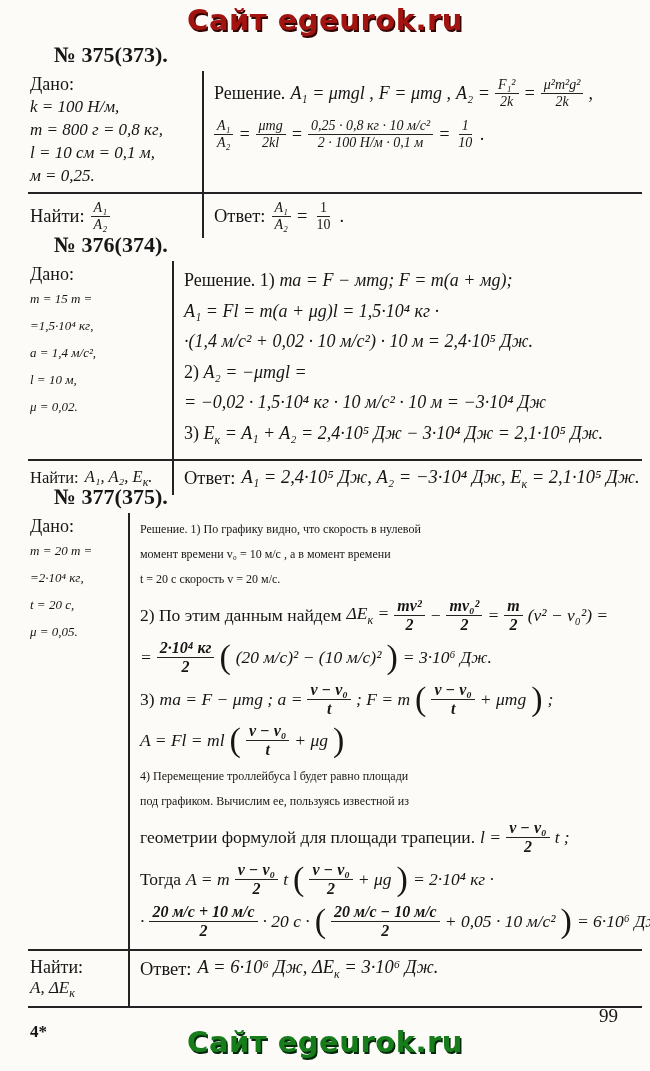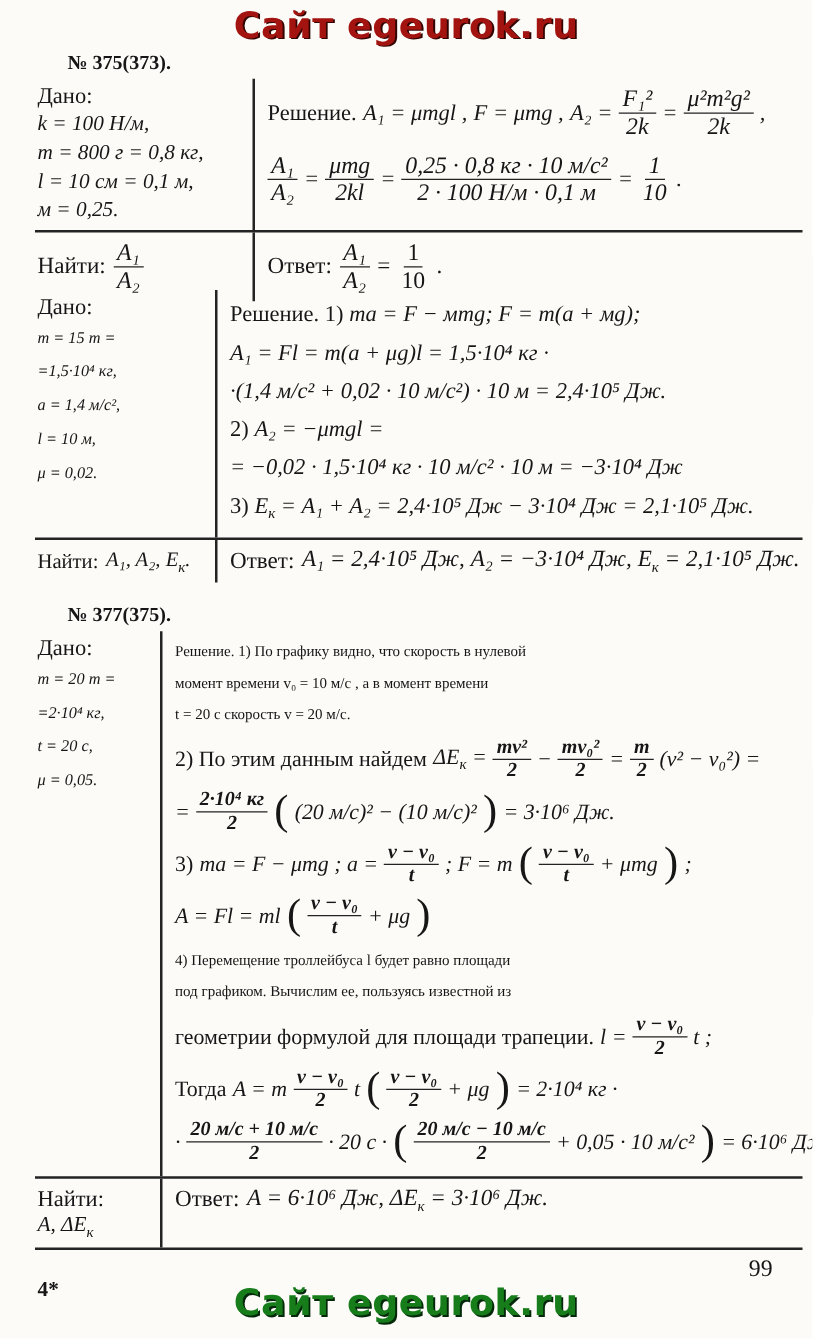--- a/index.html
+++ b/index.html
@@ -12,40 +12,40 @@
   }
   .banner {
     position:absolute; left:0; width:100%; text-align:center;
     font-family:"DejaVu Sans","Liberation Sans",sans-serif;
     font-weight:bold; font-size:29px; letter-spacing:0.5px;
   }
   .banner.red   { top:3px;    color:#a31410; text-shadow:1.5px 1.5px 0 #330502; }
   .banner.green { top:1025px; color:#177d1b; text-shadow:1.5px 1.5px 0 #03290a; }
 
   .prob { position:absolute; left:28px; width:614px; }
-  .ptitle { font-weight:bold; font-size:16px; padding-left:26px; margin-bottom:3px; white-space:nowrap; }
+  .ptitle { font-weight:bold; font-size:22px; padding-left:26px; margin-bottom:3px; white-space:nowrap; }
 
   .row { display:flex; }
   .rtop { border-bottom:2px solid #232323; }
   .cleft { flex-shrink:0; border-right:2px solid #232323; padding:3px 4px 5px 2px; }
   .cright { flex:1; padding:4px 0 4px 10px; min-width:0; }
 
   .glabel { font-size:18px; }
   .gline  { font-style:italic; white-space:nowrap; }
   .g23 .gline { line-height:23px; font-size:17px; }
   .g27 .gline { line-height:27px; font-size:13px; }
 
   .up   { font-style:normal; }
   .math { font-style:italic; }
 
   .fline { display:flex; align-items:center; gap:5px; font-size:18px; font-style:italic; white-space:nowrap; }
   .tline { font-size:12px; line-height:25px; white-space:nowrap; }
 
   .frac { display:inline-flex; flex-direction:column; align-items:center; text-align:center;
-          line-height:1.12; font-size:19px; vertical-align:middle; }
+          line-height:1.12; font-size:14px; vertical-align:middle; }
   .frac .fn { border-bottom:1.4px solid #232323; padding:0 3px; }
   .frac .fd { padding:0 3px; }
 
   .bp { font-size:34px; font-style:normal; font-weight:400; line-height:0.85; }
   sub.sb { font-size:12px; font-style:italic; }
 
   
   #p375 { top:42px; }
   #p375 .cleft { width:176px; }
   #p375 .rtop  { min-height:118px; }
@@ -156,20 +156,21 @@
                 <span class="fd">10</span>
               </span>
             <span>.</span>
           </div>
         </div>
       </div>
     </div>
   </section>
 
   <section class="prob" id="p376">
+    <div class="ptitle">№ 376(374).</div>
     <div class="tbl">
       <div class="row rtop">
         <div class="cleft g27">
           <div class="glabel">Дано:</div>
           <div class="gline">m = 15 т =</div>
           <div class="gline">=1,5·10⁴ кг,</div>
           <div class="gline">a = 1,4 м/с²,</div>
           <div class="gline">l = 10 м,</div>
           <div class="gline">μ = 0,02.</div>
         </div>

